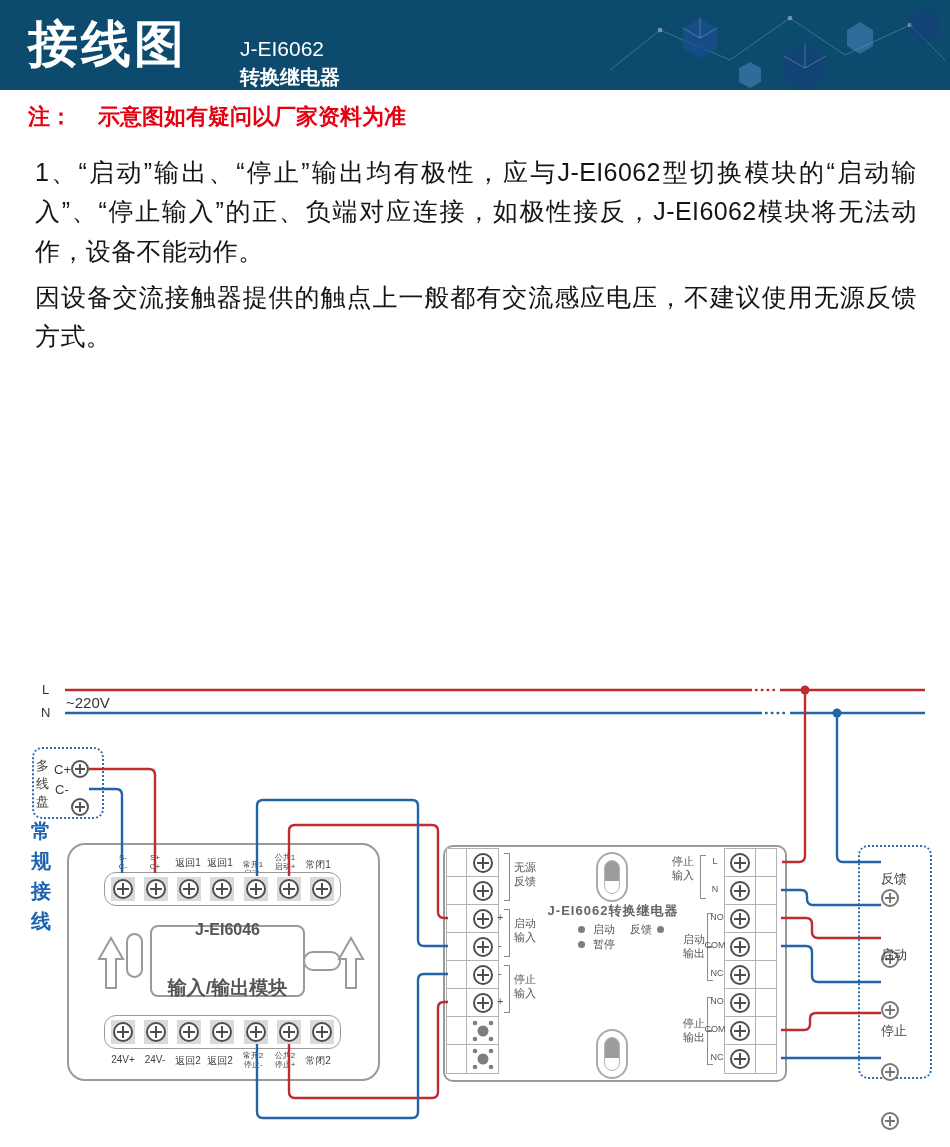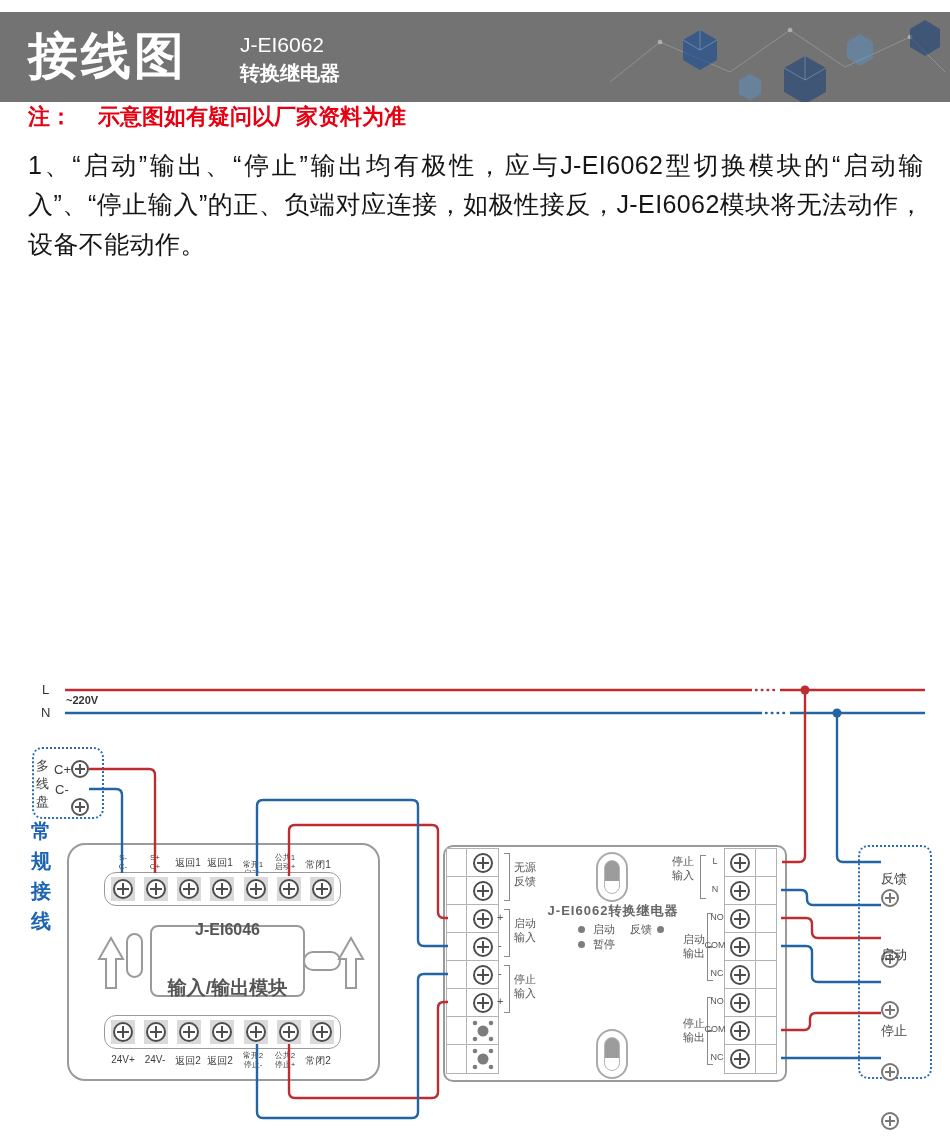--- a/index.html
+++ b/index.html
@@ -2,31 +2,31 @@
 <html><head>
 <meta charset="utf-8">
 <style>
   html,body{margin:0;padding:0;}
   body{
     width:950px;height:1147px;position:relative;background:#ffffff;
     font-family:"Liberation Sans","DejaVu Sans",sans-serif;overflow:hidden;
   }
   .abs{position:absolute;}
   
-  .header{left:0;top:12px;width:950px;height:90px;background:#737373;}
+  .header{left:0;top:0;width:950px;height:90px;background:#0c4a6e;}
   .hdr-title{left:28px;top:11px;font-size:50px;font-weight:900;color:#fff;letter-spacing:3px;}
   .hdr-sub{left:240px;top:19px;color:#fff;line-height:28px;}
-  .hdr-sub .m1{font-size:21px;font-weight:400;display:block;}
+  .hdr-sub .m1{font-size:21px;font-weight:400;display:block;margin-top:16px;}
   .hdr-sub .m2{font-size:20px;font-weight:700;display:block;}
   
   .note{left:28px;top:102px;font-size:22px;font-weight:600;color:#e60012;}
   .note .gap{display:inline-block;width:26px;}
   
   .instructions{left:28px;top:146px;width:896px;color:#151515;font-size:25px;line-height:39.3px;letter-spacing:0.4px;}
-  .instructions p{margin:0;text-align:justify;}
+  .instructions p{margin:7px;text-align:justify;}
   
   .diagram{left:0;top:667px;width:950px;height:480px;}
   .wiresvg{position:absolute;left:0;top:0;z-index:6;pointer-events:none;}
   
   .sc{border-radius:50%;background:#fff;border:2px solid var(--c,#4d4d4d);position:relative;box-sizing:border-box;flex:none;}
   .sc::before{content:"";position:absolute;left:50%;top:2px;bottom:2px;width:2px;margin-left:-1px;background:var(--c,#4d4d4d);}
   .sc::after{content:"";position:absolute;top:50%;left:2px;right:2px;height:2px;margin-top:-1px;background:var(--c,#4d4d4d);}
   .sc20{width:20px;height:20px;}
   .sc18{width:18px;height:18px;}
   .pad{width:24px;height:24px;background:#dadada;display:flex;align-items:center;justify-content:center;flex:none;}
@@ -61,21 +61,21 @@
   .leddot{width:7px;height:7px;border-radius:50%;background:#7d7d7d;z-index:3;}
   .ledlab{font-size:11px;color:#555;z-index:3;white-space:nowrap;}
   .mod62-title{font-size:13px;font-weight:600;color:#666;letter-spacing:1px;z-index:3;white-space:nowrap;transform:translateX(-50%);}
   
   .dashbox{border:2px dotted #2a6db5;border-radius:10px;background:#fff;z-index:1;}
   .vchar{display:block;text-align:center;}
   .panel-label{font-size:13px;color:#3e3e3e;line-height:18px;left:36px;top:90px;z-index:2;}
   .panel-term{font-size:13px;color:#3e3e3e;z-index:2;}
   .sidechars{left:31px;top:149px;color:#1c64b0;font-weight:800;font-size:20px;line-height:30px;z-index:2;}
   .powlab{font-size:13px;color:#333;z-index:2;}
-  .voltlab{font-size:11px;font-weight:700;color:#333;z-index:2;}
+  .voltlab{font-size:15px;font-weight:400;color:#333;z-index:2;}
   .devlab{font-size:13px;color:#3e3e3e;transform:translateX(-50%);z-index:3;white-space:nowrap;}
 </style>
 </head>
 <body>
 
 <div class="abs header">
   <svg class="abs" style="right:0;top:0" width="360" height="90" viewBox="0 0 360 90">
     <g stroke="rgba(255,255,255,0.22)" stroke-width="1" fill="none">
       <path d="M20,70 L70,30 L140,60 L200,18 L255,55 L320,25 L355,60"></path>
       <circle cx="70" cy="30" r="2" fill="rgba(255,255,255,0.35)"></circle>
@@ -104,20 +104,21 @@
     <span class="m2">转换继电器</span>
   </div>
 </div>
 
 <div class="abs note">
   <span>注：</span><span class="gap"></span><span>示意图如有疑问以厂家资料为准</span>
 </div>
 
 <div class="abs instructions">
   <p>1、“启动”输出、“停止”输出均有极性，应与J-EI6062型切换模块的“启动输入”、“停止输入”的正、负端对应连接，如极性接反，J-EI6062模块将无法动作，设备不能动作。</p>
+  <p>因设备交流接触器提供的触点上一般都有交流感应电压，不建议使用无源反馈方式。</p>
 </div>
 
 <div class="abs diagram">
 
   <div class="abs powlab" style="left:42px;top:15px">L</div>
   <div class="abs powlab" style="left:41px;top:38px">N</div>
   <div class="abs voltlab" style="left:66px;top:27px">~220V</div>
 
   <div class="abs dashbox" style="left:32px;top:80px;width:68px;height:68px"></div>
   <div class="abs panel-label">

